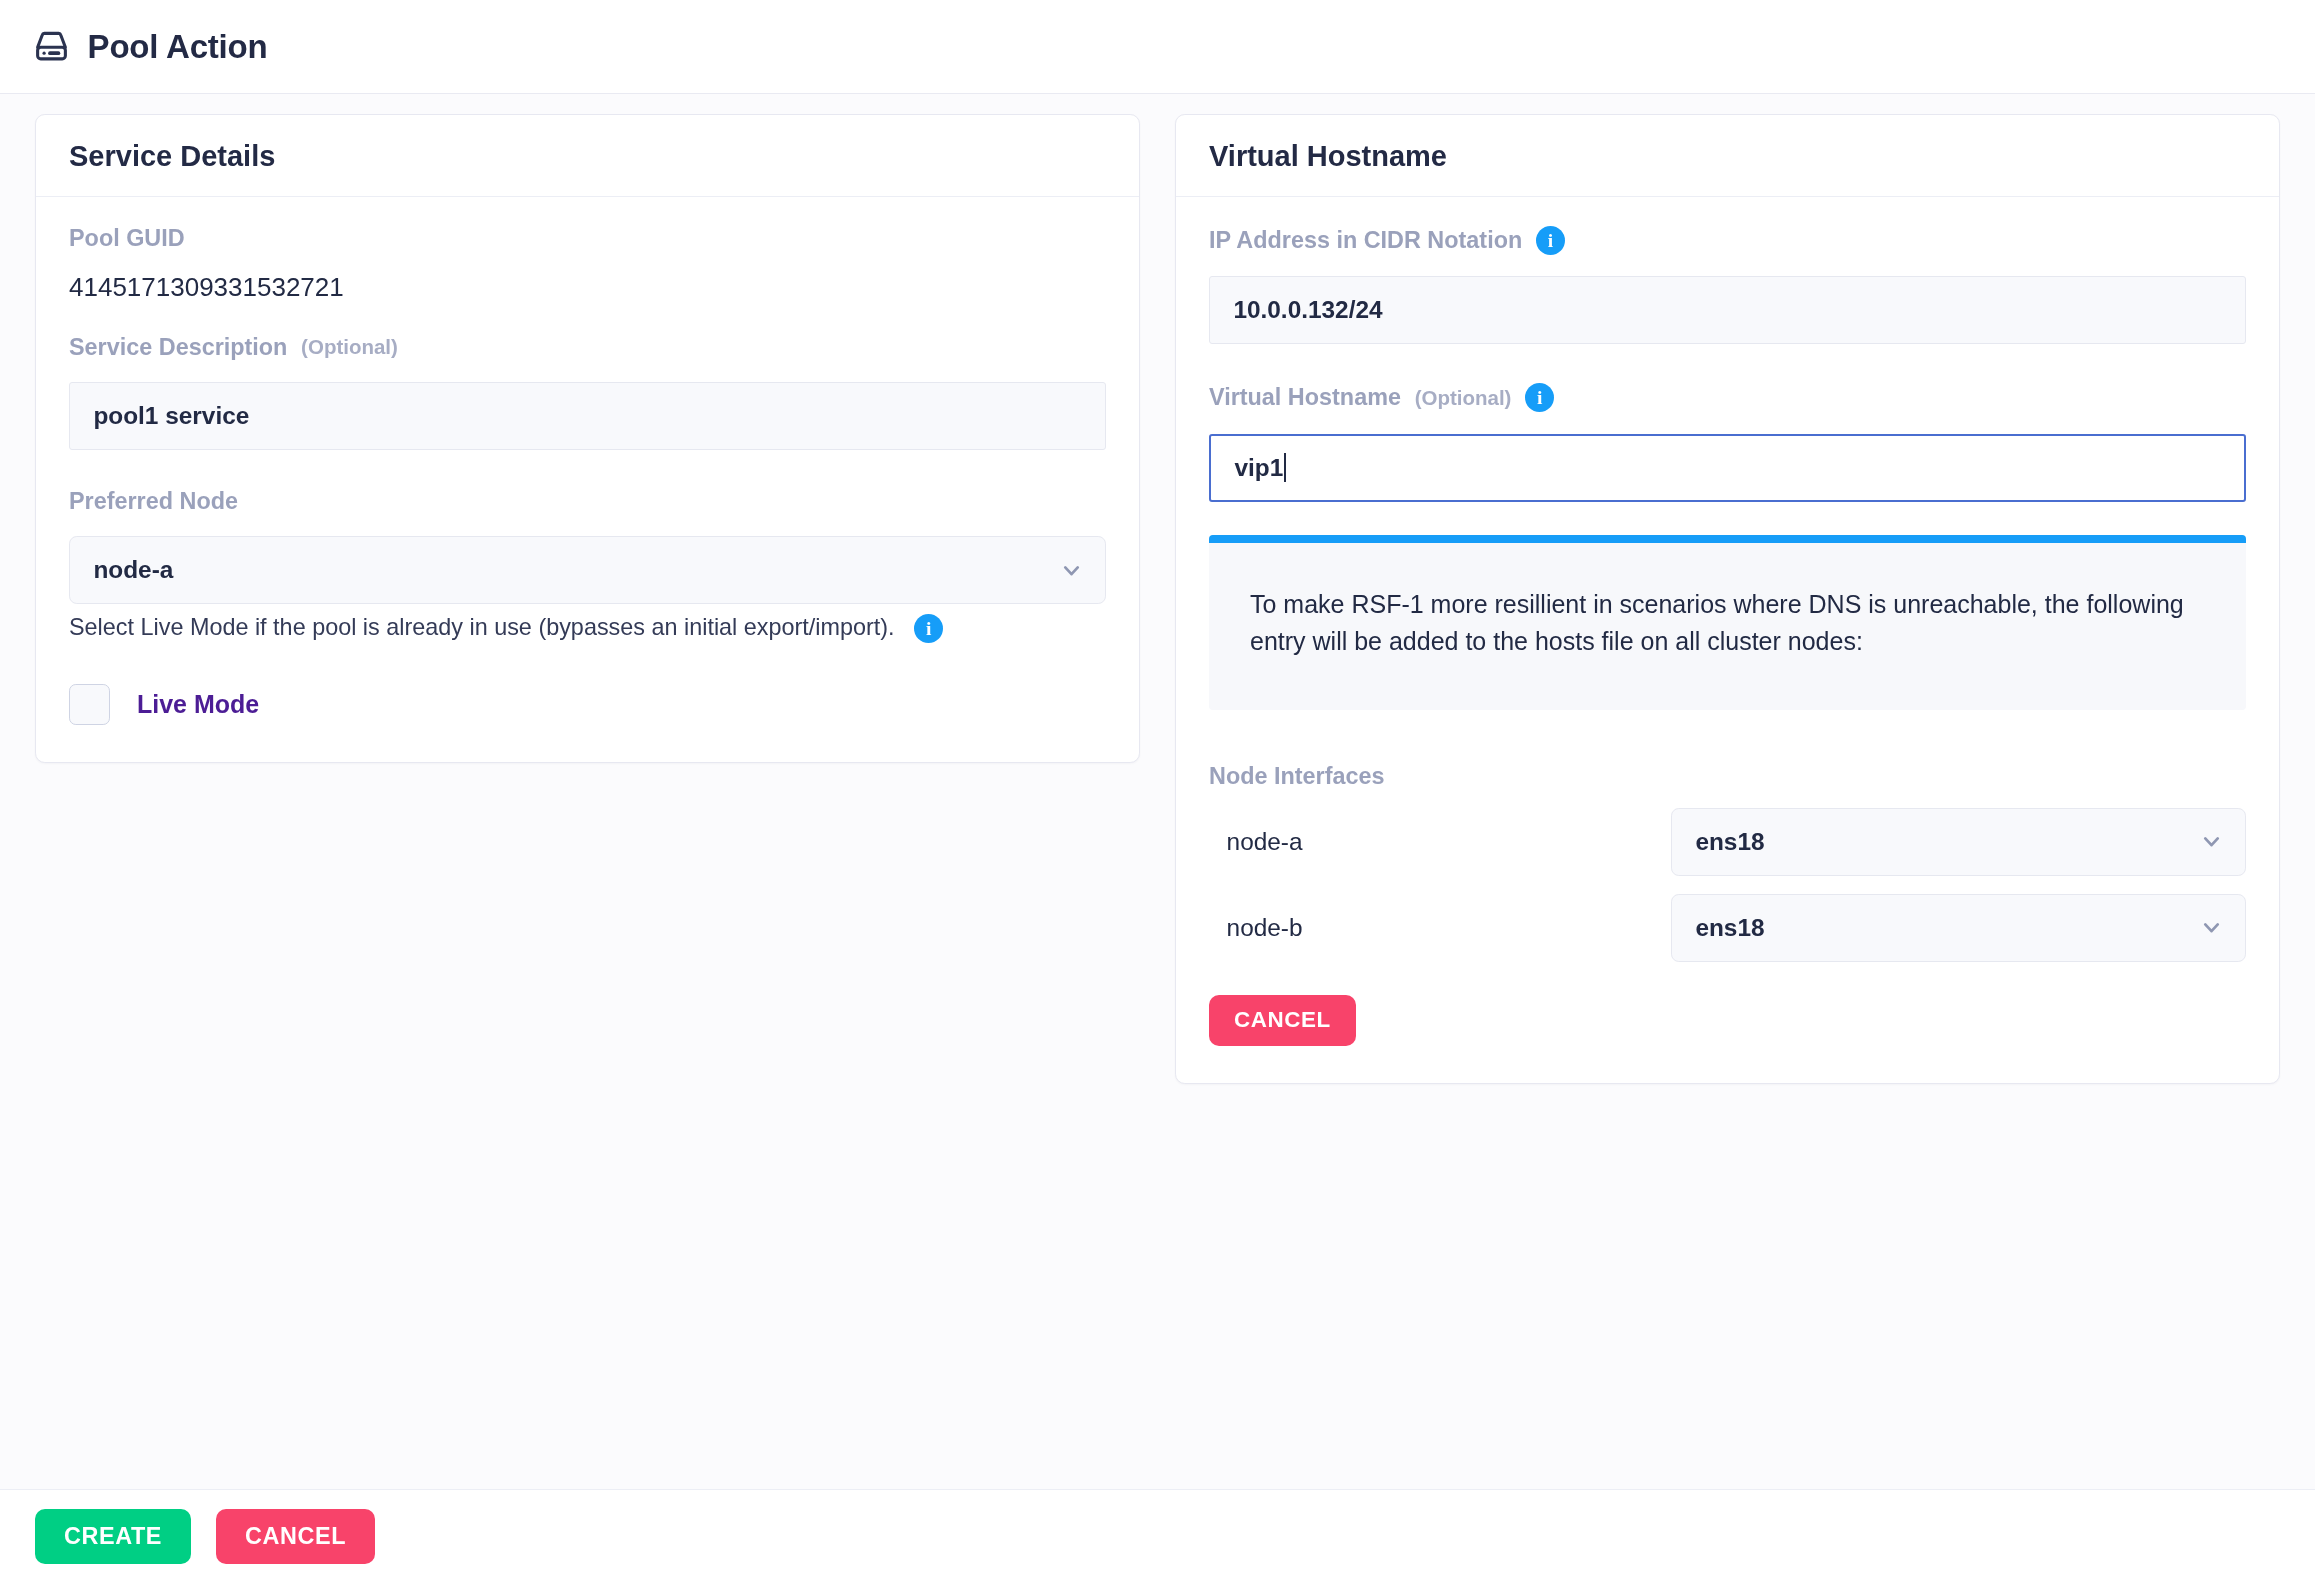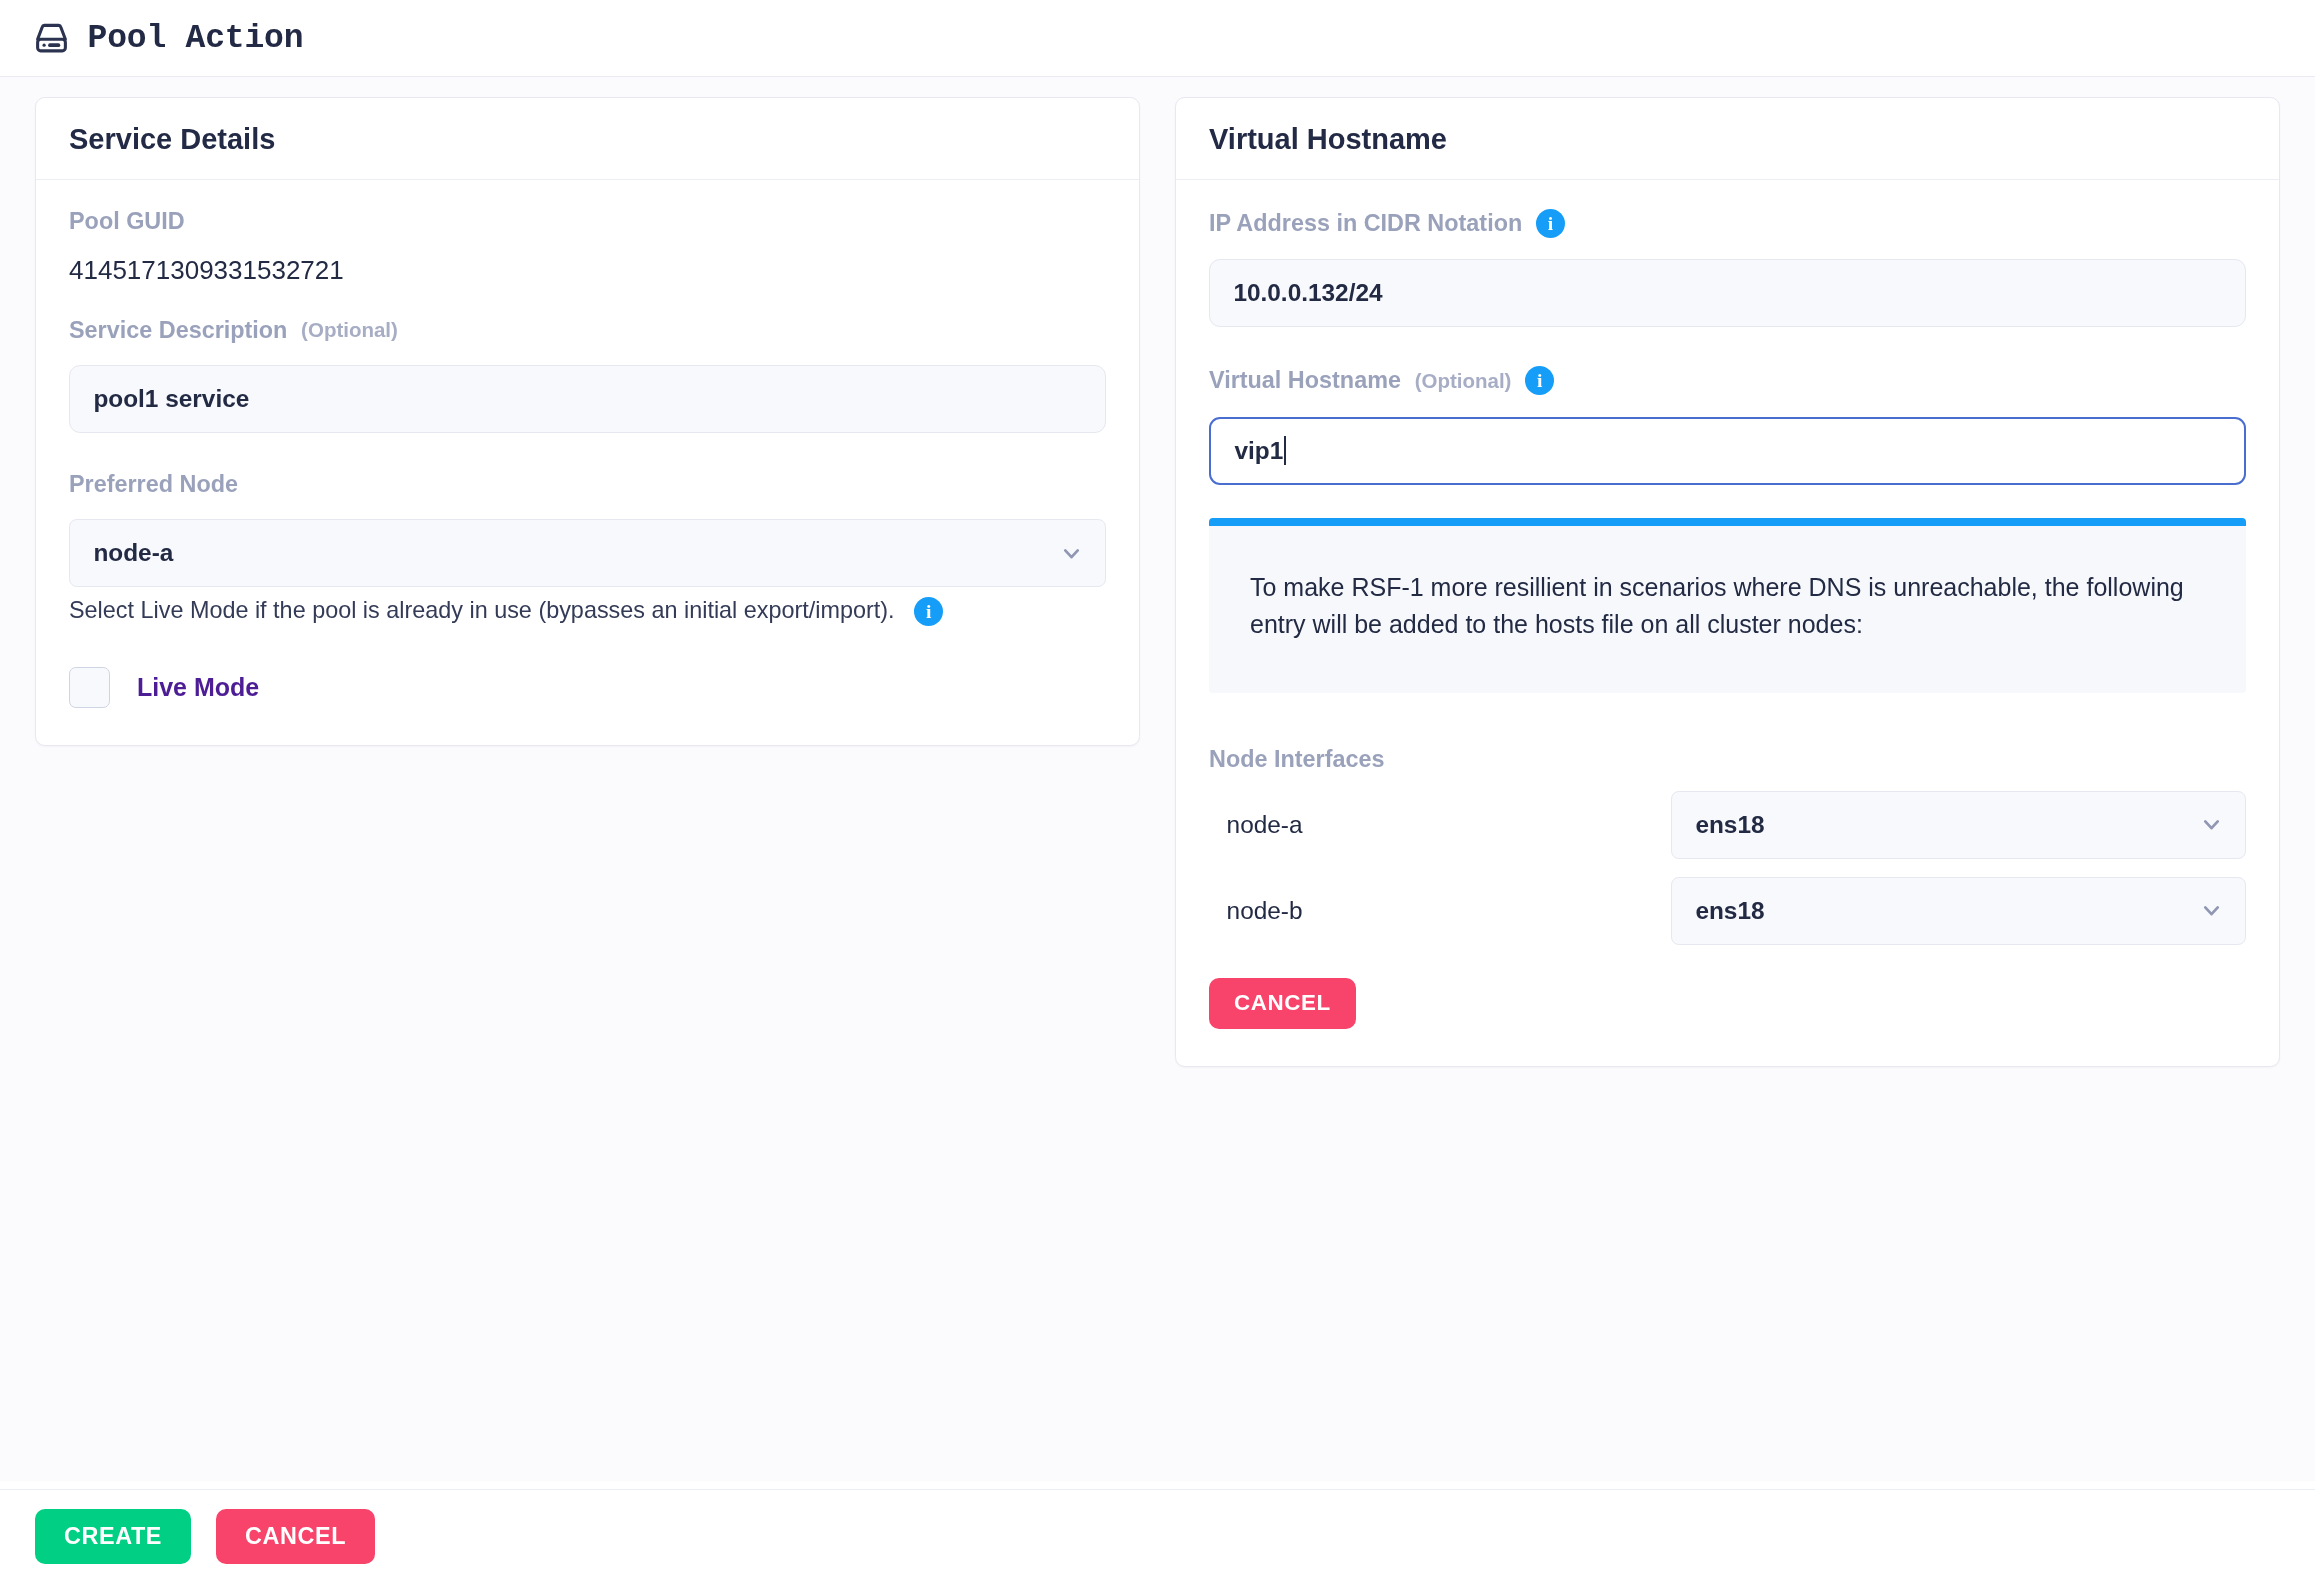--- a/index.html
+++ b/index.html
@@ -14,28 +14,27 @@
   .app {
     position: relative;
     width: 2315px;
     height: 1592px;
     background: #ffffff;
     overflow: hidden;
   }
 
   
   .topbar {
-    height: 77px;
+    height: 94px;
     background: #ffffff;
     border-bottom: 1px solid #e9eaf2;
     display: flex;
     align-items: center;
     padding-left: 33px;
     gap: 17.6px;
-    font-family: Liberation Mono, monospace;
   }
   .topbar-icon { width: 37px; height: 37px; display: block; color: #2b3350; }
   .topbar-title {
     font-size: 33px;
     font-weight: bold;
     color: #232a45;
     letter-spacing: -0.2px;
   }
 
   
@@ -90,21 +89,21 @@
     font-size: 26px;
     color: #222a44;
     margin-bottom: 33px;
     line-height: 1.1;
   }
 
   .input-box {
     height: 68px;
     background: #f8f9fc;
     border: 1px solid #e6e8f0;
-    border-radius: 11px;
+    border-radius: 3px;
     display: flex;
     align-items: center;
     padding: 0 23.4px;
     font-size: 24.4px;
     font-weight: bold;
     color: #222a44;
   }
   .input-box.focused {
     background: #ffffff;
     border: 2px solid #4a6ed0;

